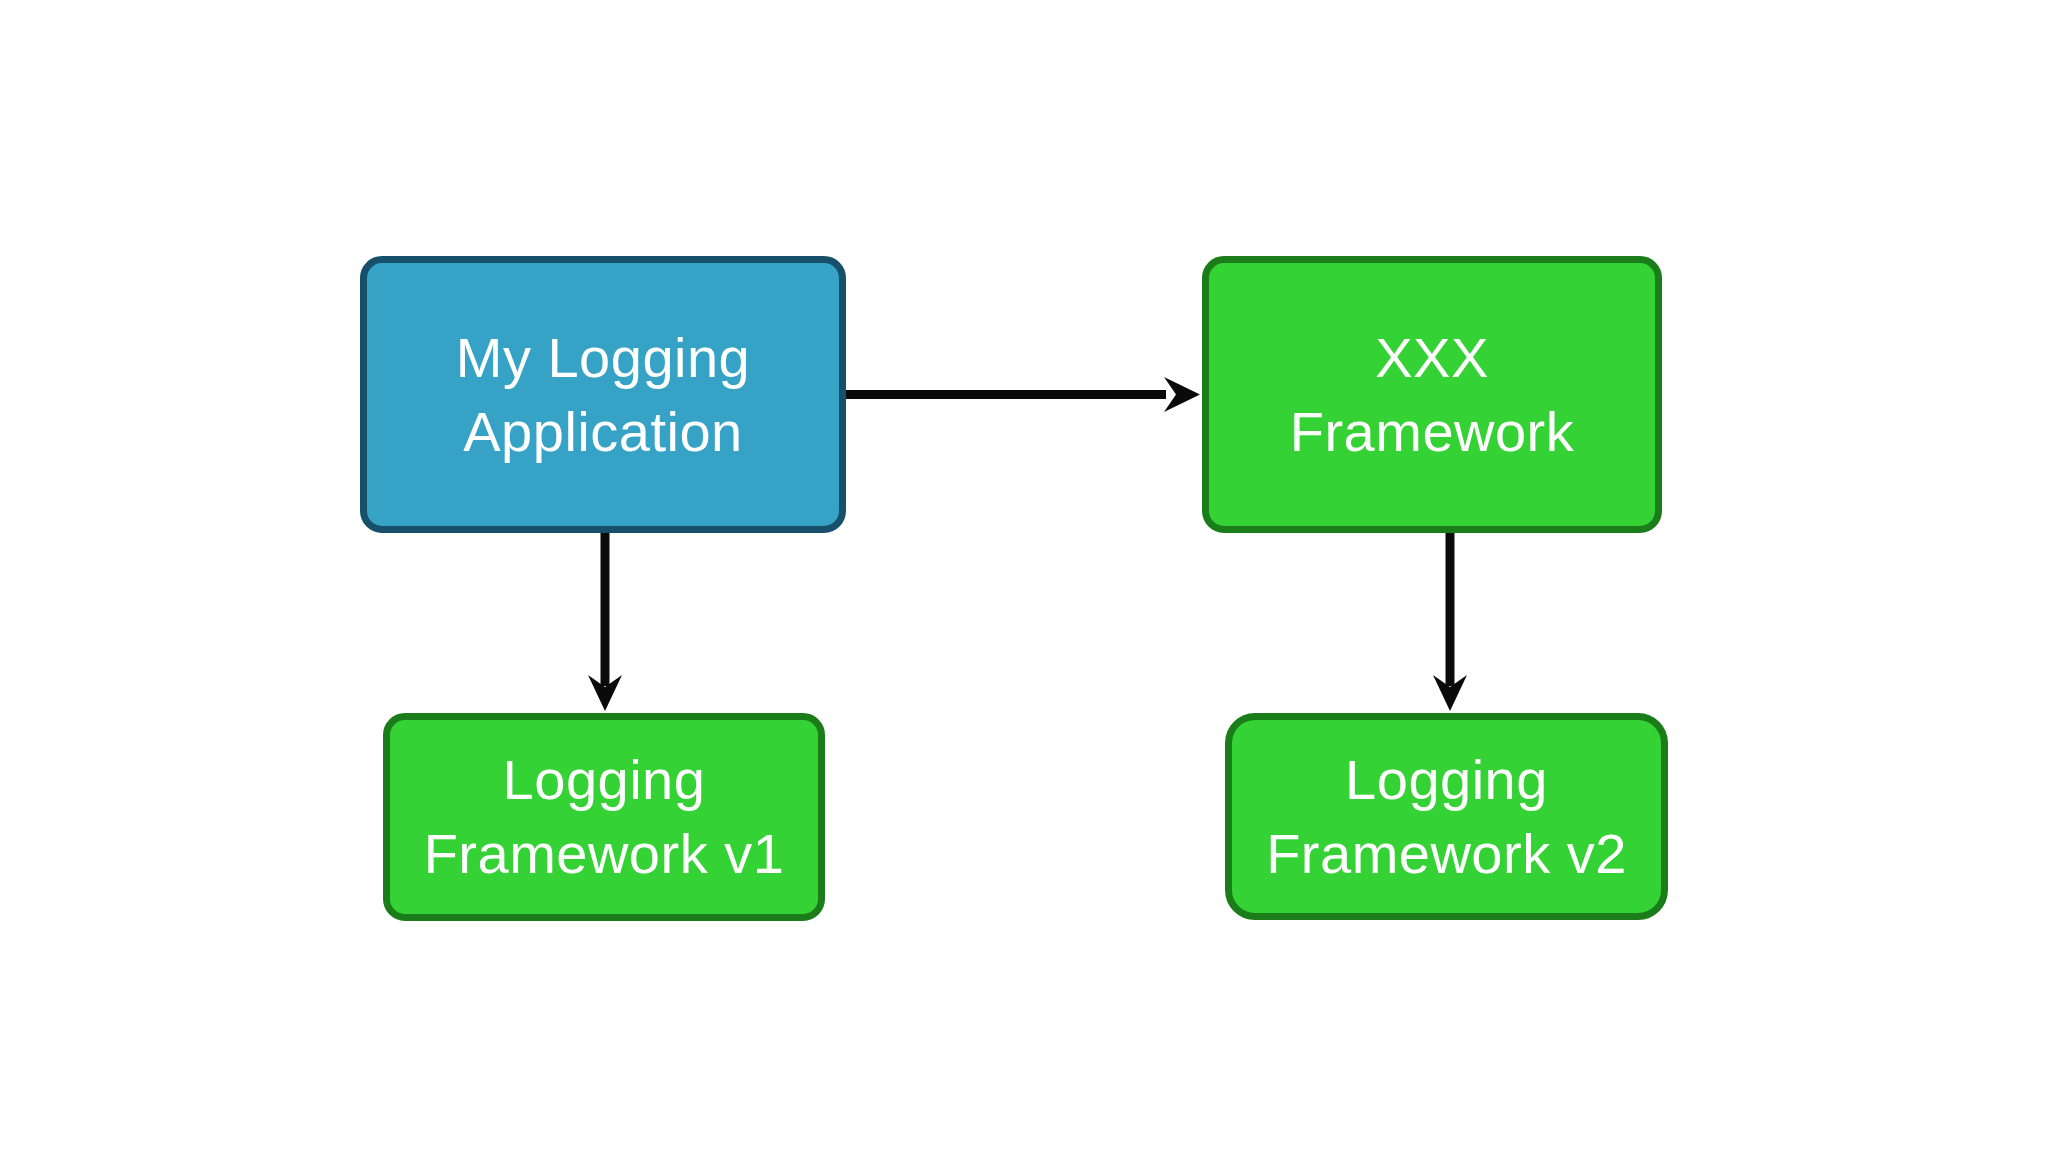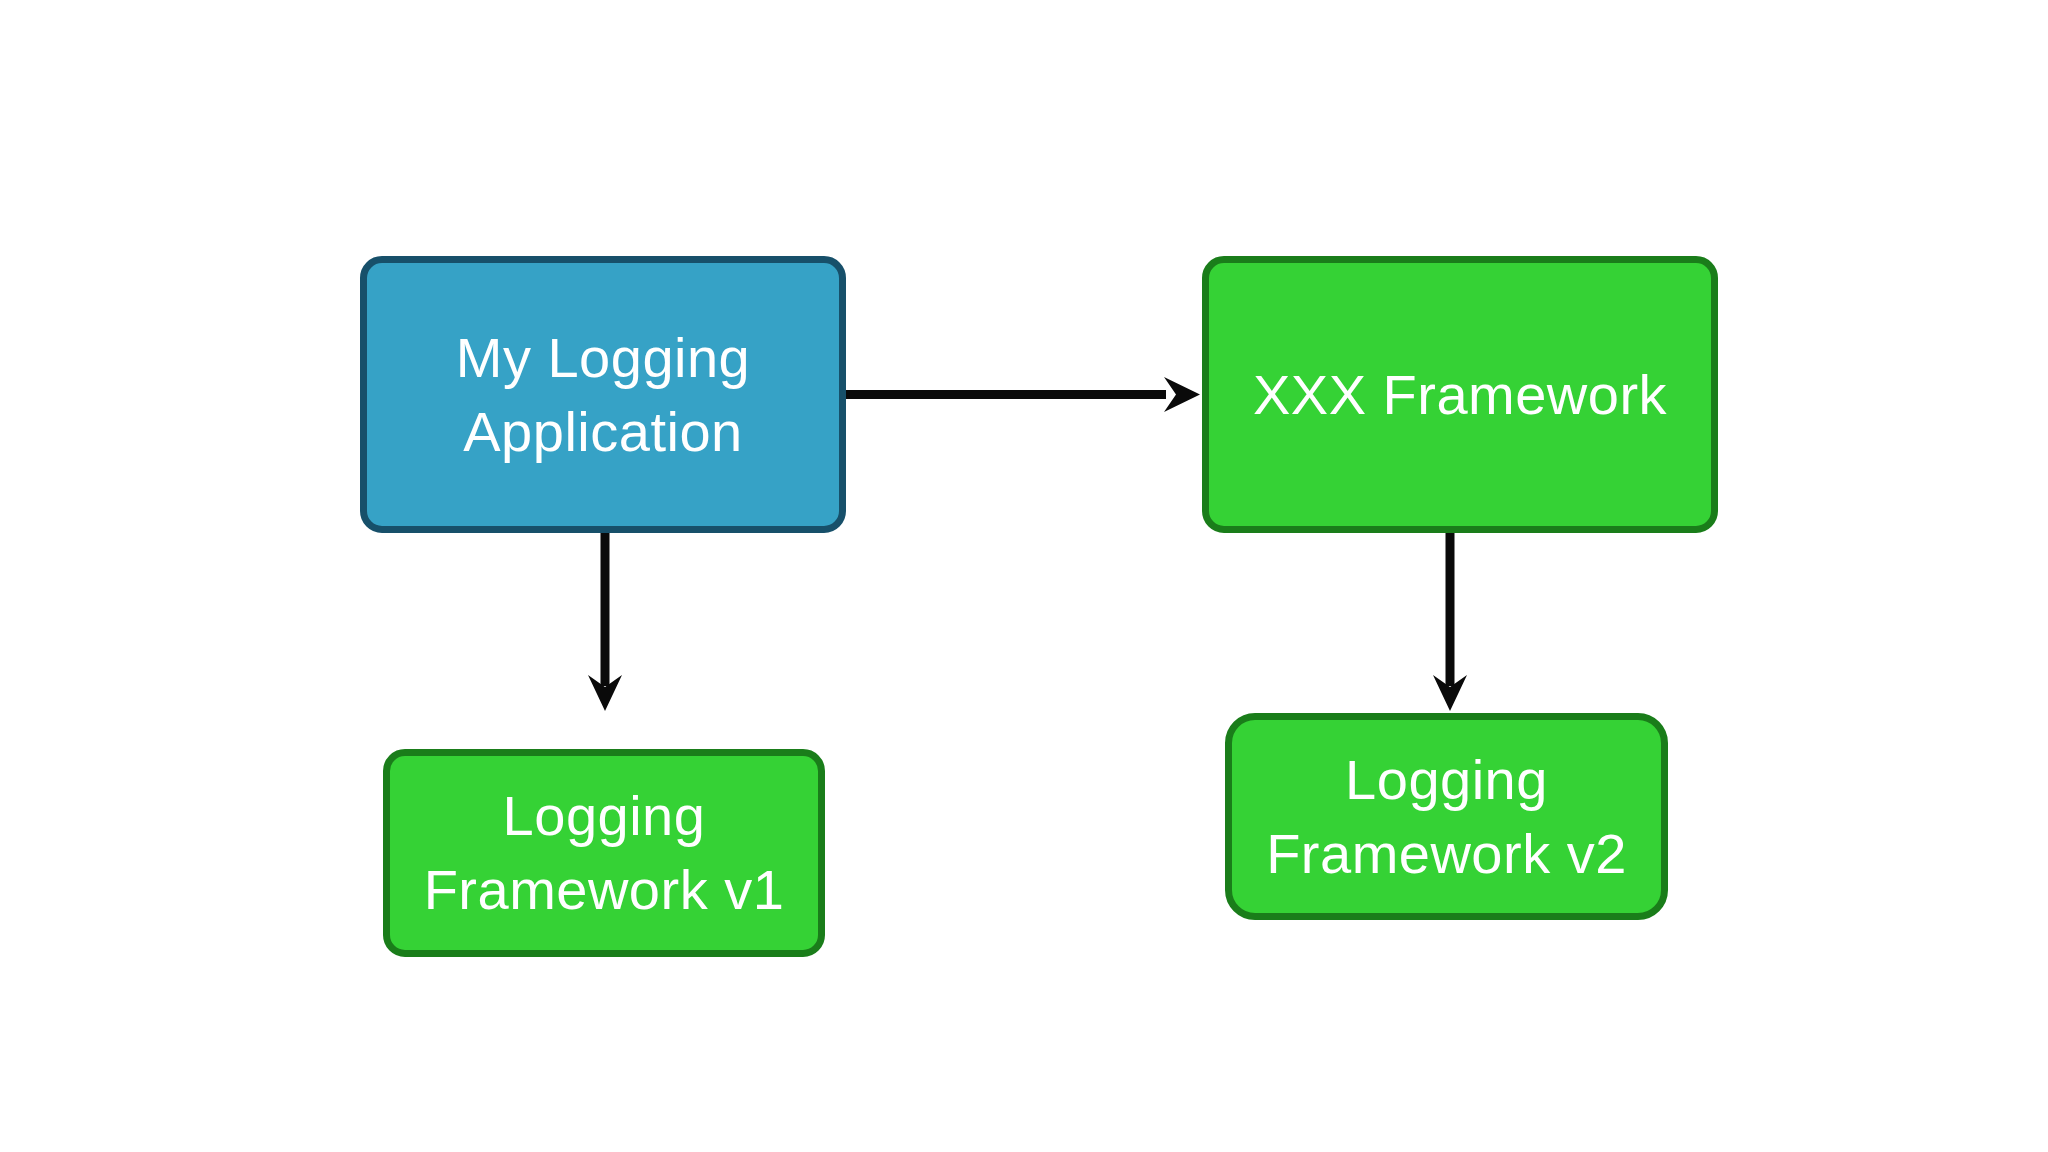--- a/index.html
+++ b/index.html
@@ -50,22 +50,22 @@
   }
   .node-blue {
     background: var(--node-blue-fill, #36a2c6);
     border: 7px solid var(--node-blue-border, #17506a);
   }
   .node-green {
     background: var(--node-green-fill, #35d235);
     border: 7px solid var(--node-green-border, #1a7d1a);
   }
   .node-app       { left: 360px;  top: 256px; width: 486px; height: 277px; }
-  .node-framework { left: 1202px; top: 256px; width: 516px; height: 277px; }
-  .node-log1      { left: 383px;  top: 713px; width: 442px; height: 208px; margin-top: 36px; }
+  .node-framework { left: 1202px; top: 256px; width: 460px; height: 277px; }
+  .node-log1      { left: 383px;  top: 713px; width: 442px; height: 208px; }
   .node-log2      { left: 1225px; top: 713px; width: 443px; height: 207px; border-radius: 30px; }
 </style>
 </head>
 <body>
 
 <div class="stage">
 
   <svg class="edges-layer" viewBox="0 0 2048 1152" aria-hidden="true">
 
     <g>

